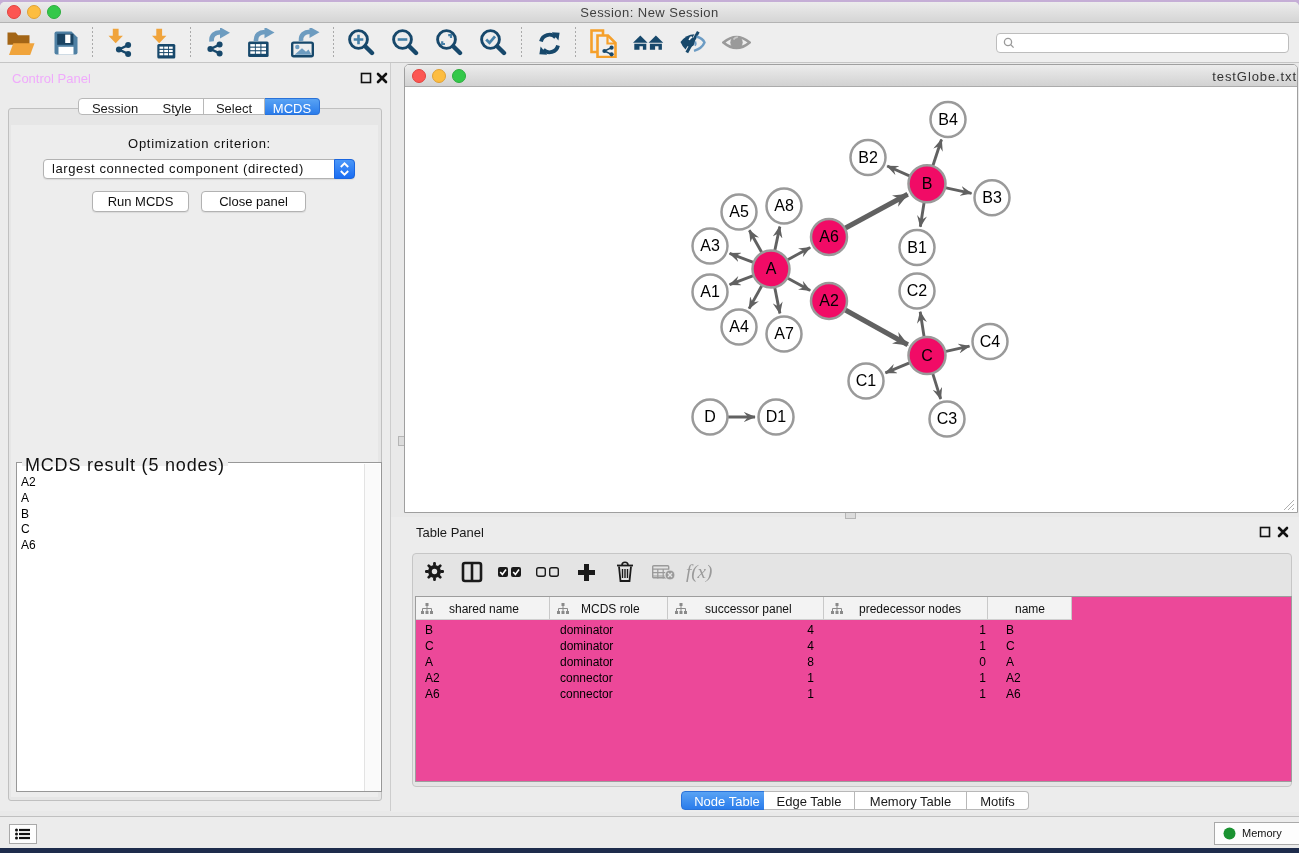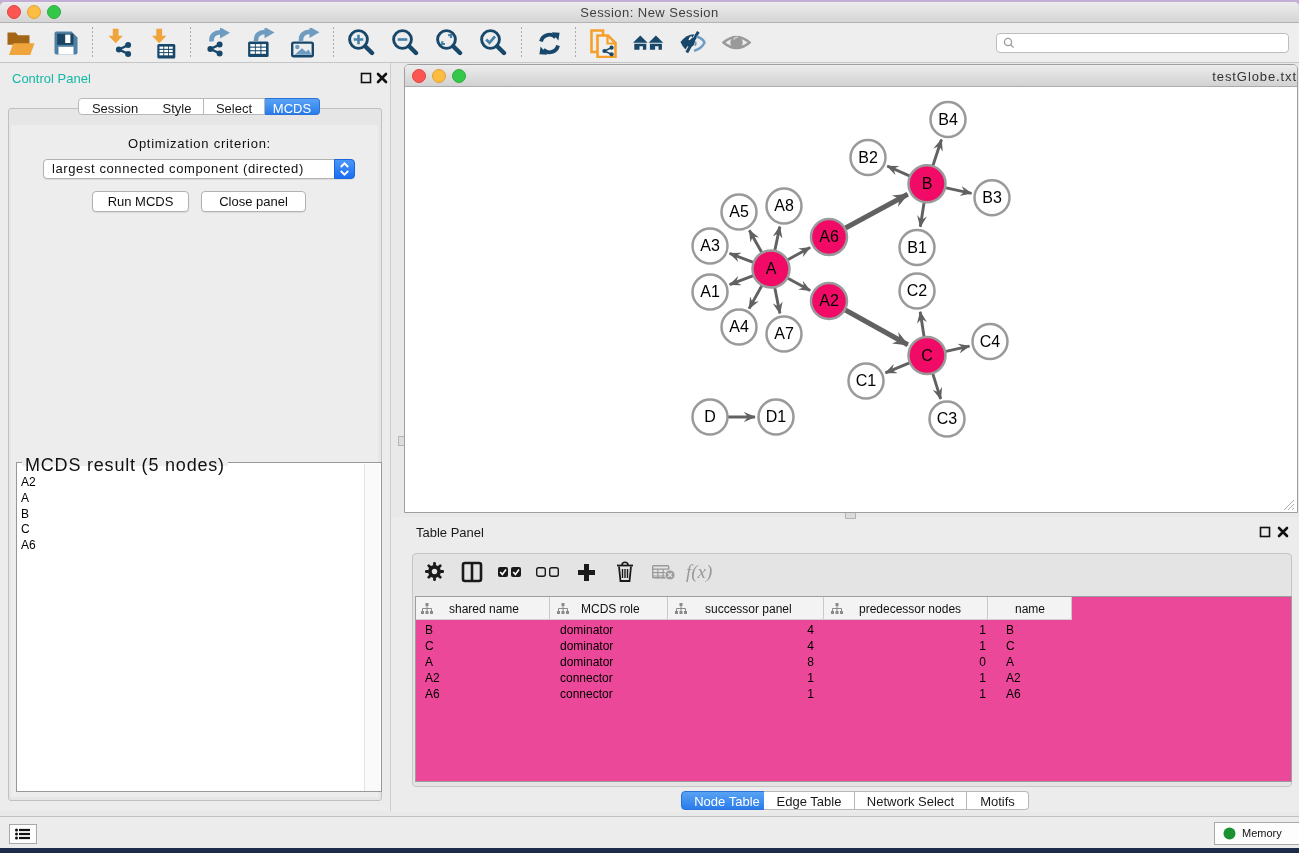--- a/index.html
+++ b/index.html
@@ -9,21 +9,21 @@
 #topstrip{left:0;top:0;width:1299px;height:9px;background:#c5aed6;}
 #app{left:0;top:2px;width:1299px;height:846px;background:#e9e9e9;border-radius:5px 5px 0 0;overflow:hidden;}
 #titlebar{left:0;top:2px;width:1299px;height:20px;border-radius:5px 5px 0 0;
  background:linear-gradient(#ececec,#d5d5d5);border-bottom:1px solid #b3b3b3;}
 .tl{width:12px;height:12px;border-radius:50%;top:5px;}
 #title{left:0;top:5px;width:1299px;text-align:center;font-size:13px;letter-spacing:0.45px;color:#404040;}
 #toolbar{left:0;top:23px;width:1299px;height:39px;background:#eeeeee;border-bottom:1px solid #c5c5c5;}
 .sep{top:27px;width:1px;height:31px;background-image:linear-gradient(#aaa 40%,transparent 40%);background-size:1px 4px;}
 #search{left:996px;top:33px;width:291px;height:18px;background:#fff;border:1px solid #bdbdbd;border-radius:4px;}
 
-#cp-title{left:12px;top:71px;font-size:13px;color:#14b8a6;}
+#cp-title{left:12px;top:71px;font-size:13px;color:#f0abfc;}
 .ptab{top:98px;height:13px;background:#fff;border:1px solid #b8b8b8;border-left:none;
  font-size:13px;color:#1a1a1a;text-align:center;padding-top:2px;}
 .ptabsel{background:linear-gradient(#59a3f4,#2a7ceb);color:#fff;border-color:#2a72d8;}
 #cp-box{left:8px;top:108px;width:372px;height:691px;background:#e6e6e6;border:1px solid #c0c0c0;border-radius:3px;}
 #cp-inner{left:11px;top:125px;width:367px;height:672px;background:#ededed;}
 #opt-label{left:0px;top:136px;width:399px;letter-spacing:0.75px;text-align:center;font-size:13px;color:#111;}
 #dropdown{left:43px;top:159px;width:302px;height:18px;background:#fff;border:1px solid #b2b2b2;border-radius:4px;
  font-size:13px;letter-spacing:0.6px;color:#111;padding-left:8px;line-height:18px;box-shadow:0 1px 1px rgba(0,0,0,0.08);}
 #dd-btn{right:-1px;top:-1px;width:19px;height:18px;border-radius:0 4px 4px 0;
  background:linear-gradient(#4a97f8,#1a6df2);border:1px solid #1a66e0;}
@@ -425,21 +425,21 @@
 <div class="td" style="left:408px;width:162px;top:74px;text-align:right;">1</div>
 <div class="td" style="left:590px;top:74px;">A2</div>
 <div class="td" style="left:9px;top:90px;">A6</div>
 <div class="td" style="left:144px;top:90px;">connector</div>
 <div class="td" style="left:252px;width:146px;top:90px;text-align:right;">1</div>
 <div class="td" style="left:408px;width:162px;top:90px;text-align:right;">1</div>
 <div class="td" style="left:590px;top:90px;">A6</div>
 </div>
 <div class="abs ttab" style="left:681px;width:90px;border-radius:4px 0 0 4px;border-left:1px solid #b8b8b8;background:linear-gradient(#59a3f4,#2a7ceb);color:#fff;border-color:#2a72d8;">Node Table</div>
 <div class="abs ttab" style="left:764px;width:90px;">Edge Table</div>
-<div class="abs ttab" style="left:855px;width:111px;">Network Select</div>
+<div class="abs ttab" style="left:855px;width:111px;">Memory Table</div>
 <div class="abs ttab" style="left:967px;width:61px;border-radius:0 4px 4px 0;">Motifs</div>
 
 <div class="abs" id="statusbar"></div>
 <div class="abs" id="listbtn">
     <svg style="position:absolute;left:5px;top:3px" width="16" height="12" viewBox="0 0 16 12">
       <circle cx="1.5" cy="2" r="1.5" fill="#111"></circle>
       <circle cx="1.5" cy="6" r="1.5" fill="#111"></circle>
       <circle cx="1.5" cy="10" r="1.5" fill="#111"></circle>
       <rect x="4" y="0.9" width="11" height="2.2" fill="#111"></rect>
       <rect x="4" y="4.9" width="11" height="2.2" fill="#111"></rect>

